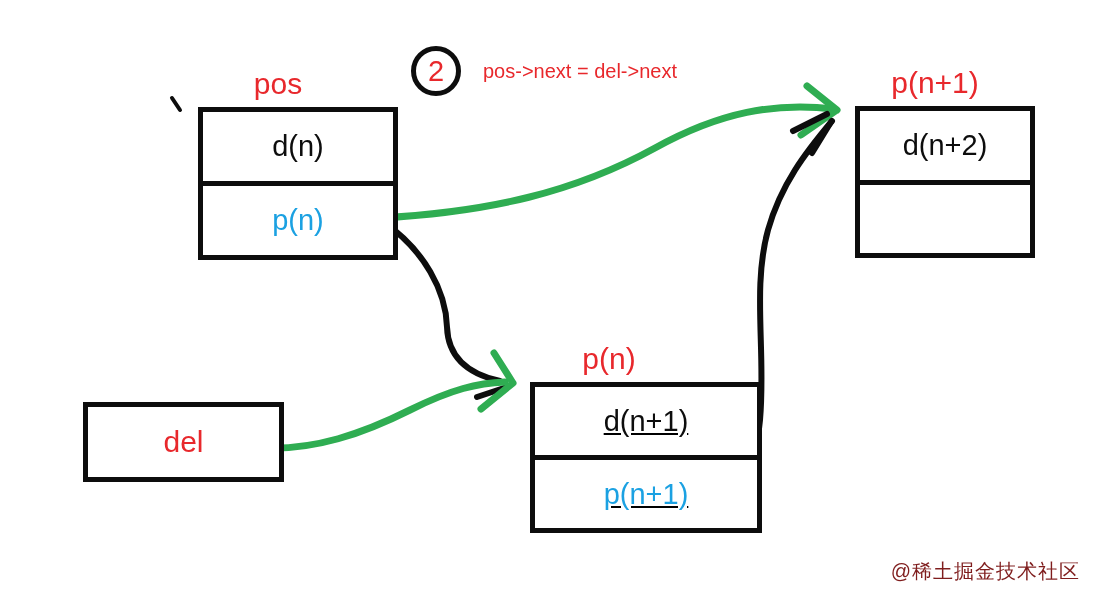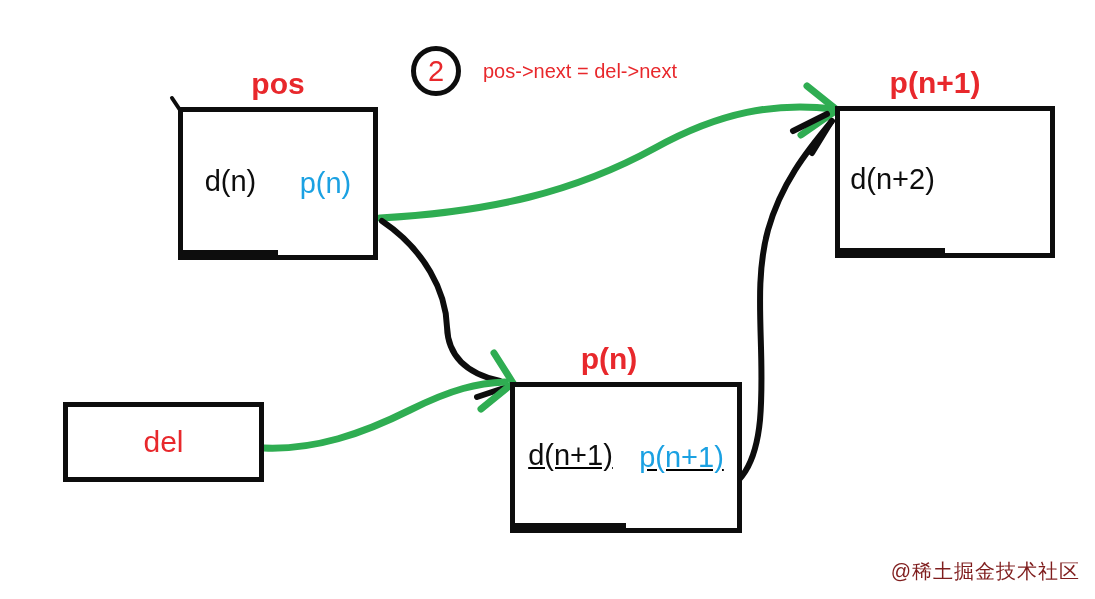--- a/index.html
+++ b/index.html
@@ -23,48 +23,49 @@
     pointer-events: none;
   }
   .node {
     position: absolute;
   }
   .node-label {
     position: absolute;
     width: 100%;
     text-align: center;
     font-size: 30px;
-    font-weight: 700;
+    font-weight: 400;
     top: -40px;
     left: 0;
   }
   .red-text   { color: #e8282c; }
   .blue-text  { color: #1ba1e2; }
   .black-text { color: #0d0d0d; }
   .node-box {
     box-sizing: border-box;
     border: 5px solid #0d0d0d;
     background: #ffffff;
     display: flex;
-    flex-direction: row;
+    flex-direction: column;
+    margin-left: 20px;
   }
   .cell {
     flex: 1;
     display: flex;
     align-items: center;
     justify-content: center;
     font-size: 29px;
   }
   .cell.divided { border-bottom: 5px solid #0d0d0d; }
   
   .pos-node   { left: 178px; top: 107px; width: 200px; }
   .pos-node   .node-box { width: 200px; height: 153px; }
   
   .pn1-node   { left: 835px; top: 106px; width: 200px; }
-  .pn1-node   .node-box { width: 220px; height: 152px; }
+  .pn1-node   .node-box { width: 180px; height: 152px; }
   
   .pn-node    { left: 510px; top: 382px; width: 198px; }
   .pn-node    .node-box { width: 232px; height: 151px; text-decoration: underline; }
   
   .del-node   { left: 63px; top: 402px; width: 201px; }
   .del-node   .node-box { width: 201px; height: 80px; }
   .del-node   .cell { font-size: 30px; }
 
   .annotation {
     position: absolute;

